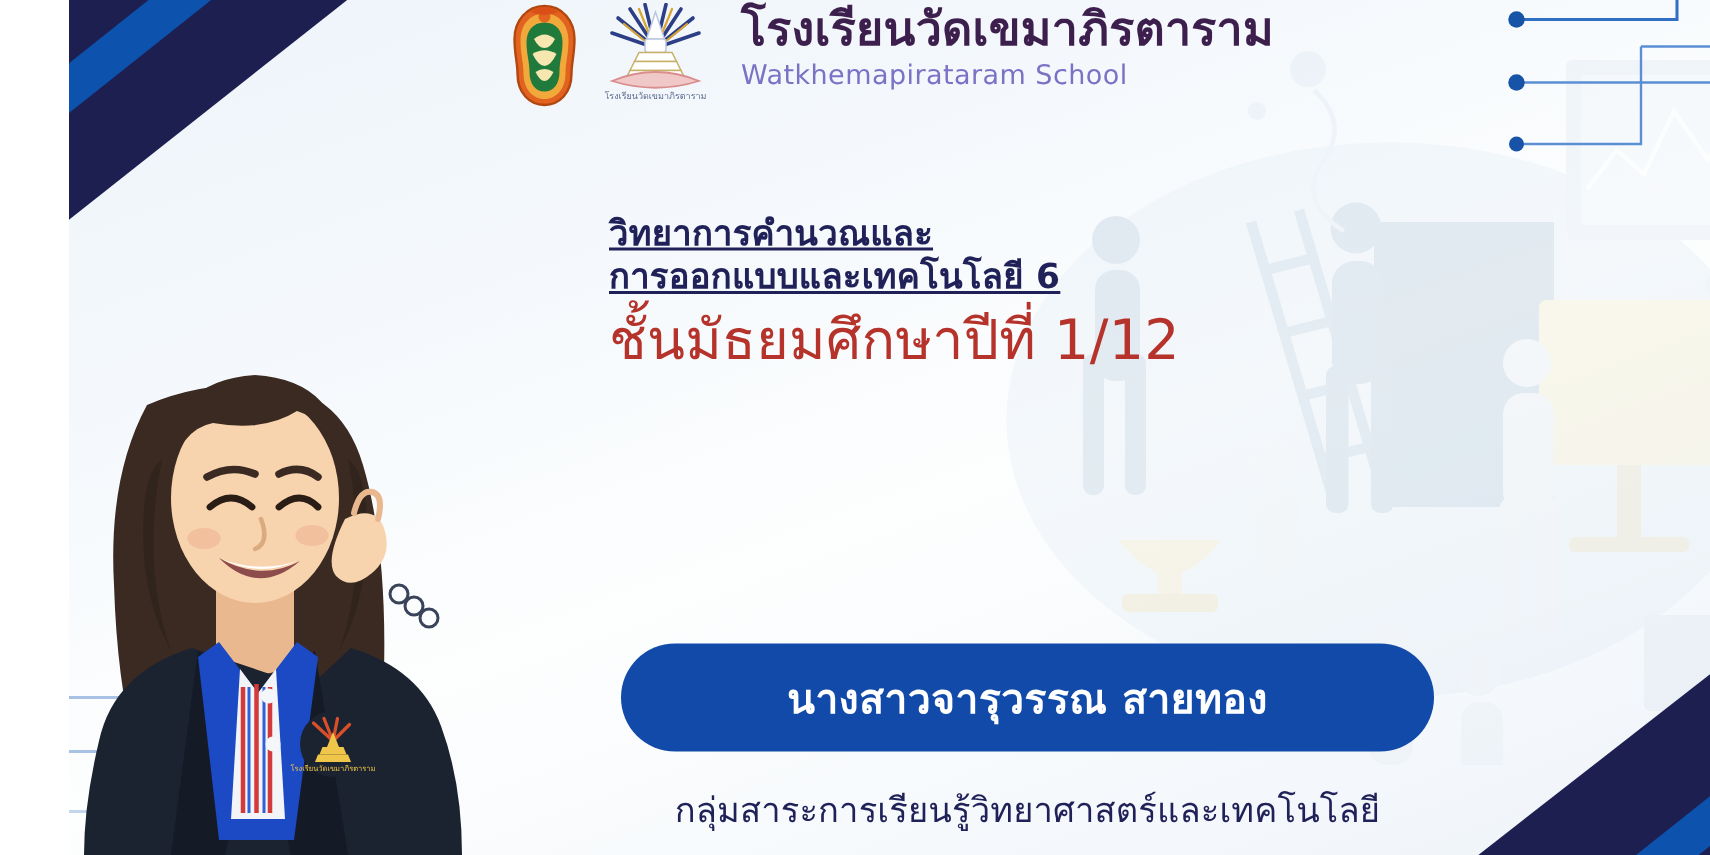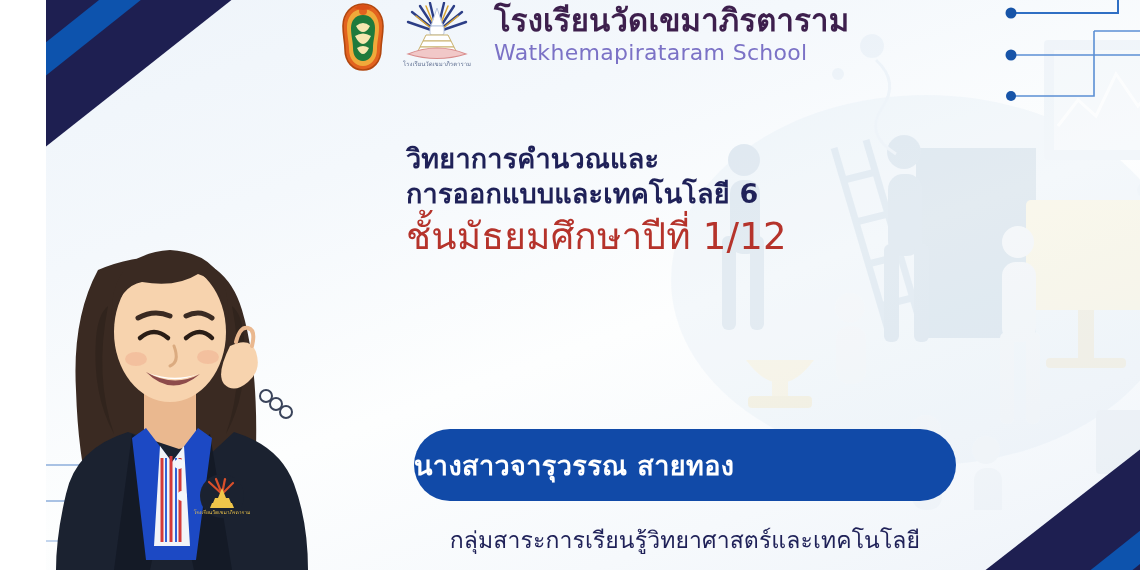--- a/index.html
+++ b/index.html
@@ -66,45 +66,45 @@
     position:absolute; left:288px; top:2px;
     display:flex; align-items:flex-start; gap:8px;
   }
   .emblem { flex:0 0 auto; }
   .brand-text { margin-left:12px; padding-top:2px; }
   .school-th {
     font-size:31px; font-weight:bold; color:#3d1f4d;
     line-height:1.06; letter-spacing:.2px; white-space:nowrap;
   }
   .school-en {
-    font-size:22px; color:#7b72c6; line-height:1.3;
+    font-size:18px; color:#7b72c6; line-height:1.3;
     margin-top:2px; letter-spacing:.3px; white-space:nowrap;
   }
 
   
   .main { position:absolute; left:360px; top:142px; width:560px; }
   .code {
     font-size:36px; font-weight:bold; color:#b5332b;
     line-height:1.12; letter-spacing:.5px;
   }
   .subj {
-    font-size:27px; font-weight:bold; color:#1f2158;
-    line-height:1.28; letter-spacing:.2px; white-space:nowrap;
+    font-size:23px; font-weight:bold; color:#1f2158;
+    line-height:1.28; letter-spacing:.2px; white-space:nowrap;text-decoration:underline;
   }
   .grade {
     font-size:37px; font-weight:normal; color:#b5332b;
     line-height:1.3; margin-top:2px; letter-spacing:.2px;
   }
 
   
   .pill {
     position:absolute; left:368px; top:429px;
     width:542px; height:72px; border-radius:36px;
     background:#114aa8;
-    display:flex; align-items:center; 
+    display:flex; align-items:center; justify-content:center;
   }
   .pill-label {
     color:#ffffff; font-size:27px; font-weight:bold; letter-spacing:.4px;
   }
   .dept {
     position:absolute; left:368px; top:522px; width:542px;
     text-align:center; font-size:23px; font-weight:normal;
     color:#1f2158; letter-spacing:.1px;
   }
 

